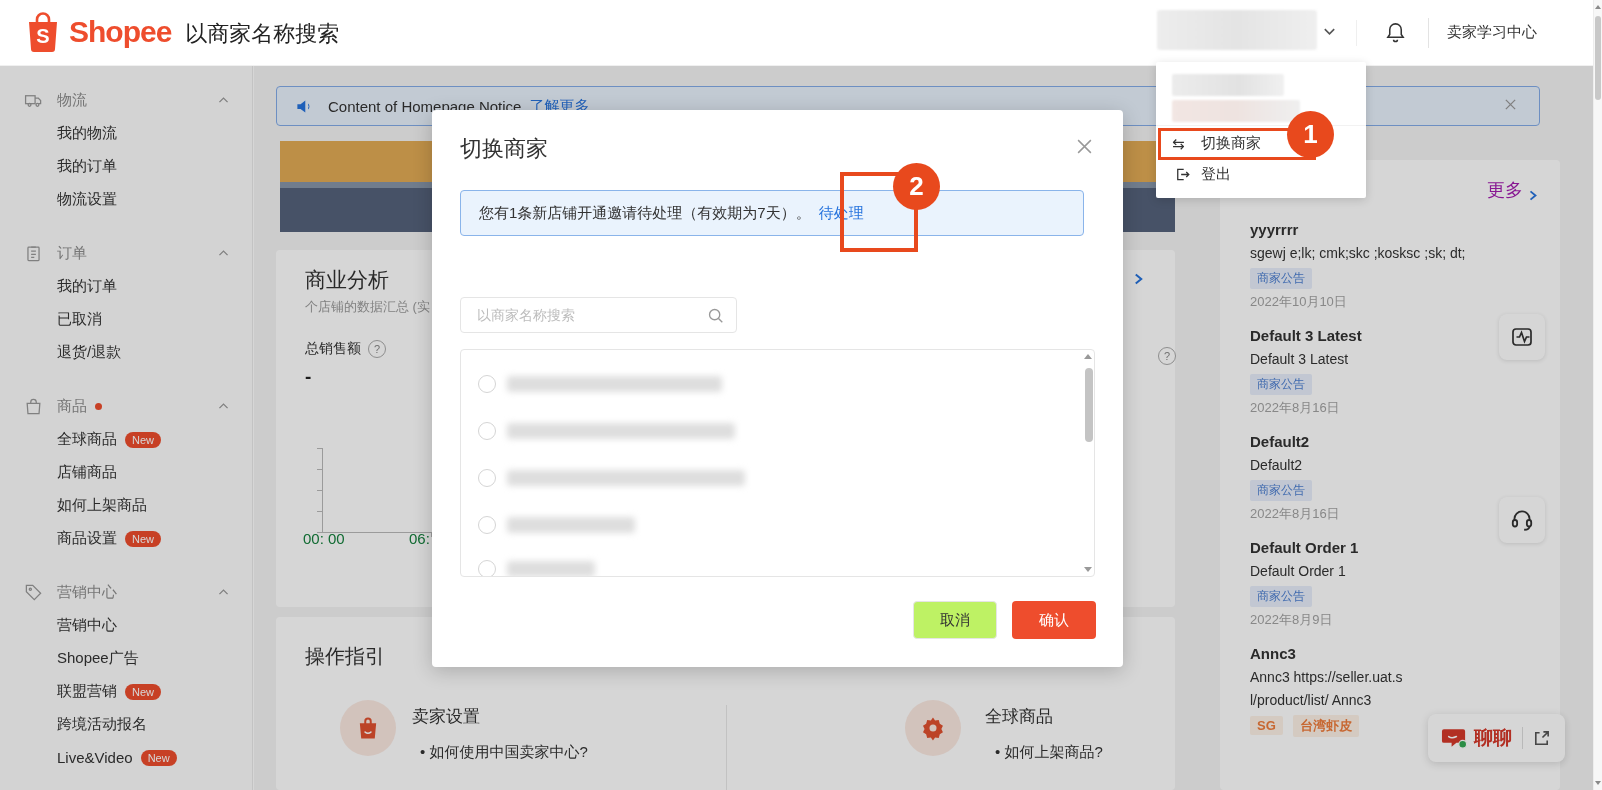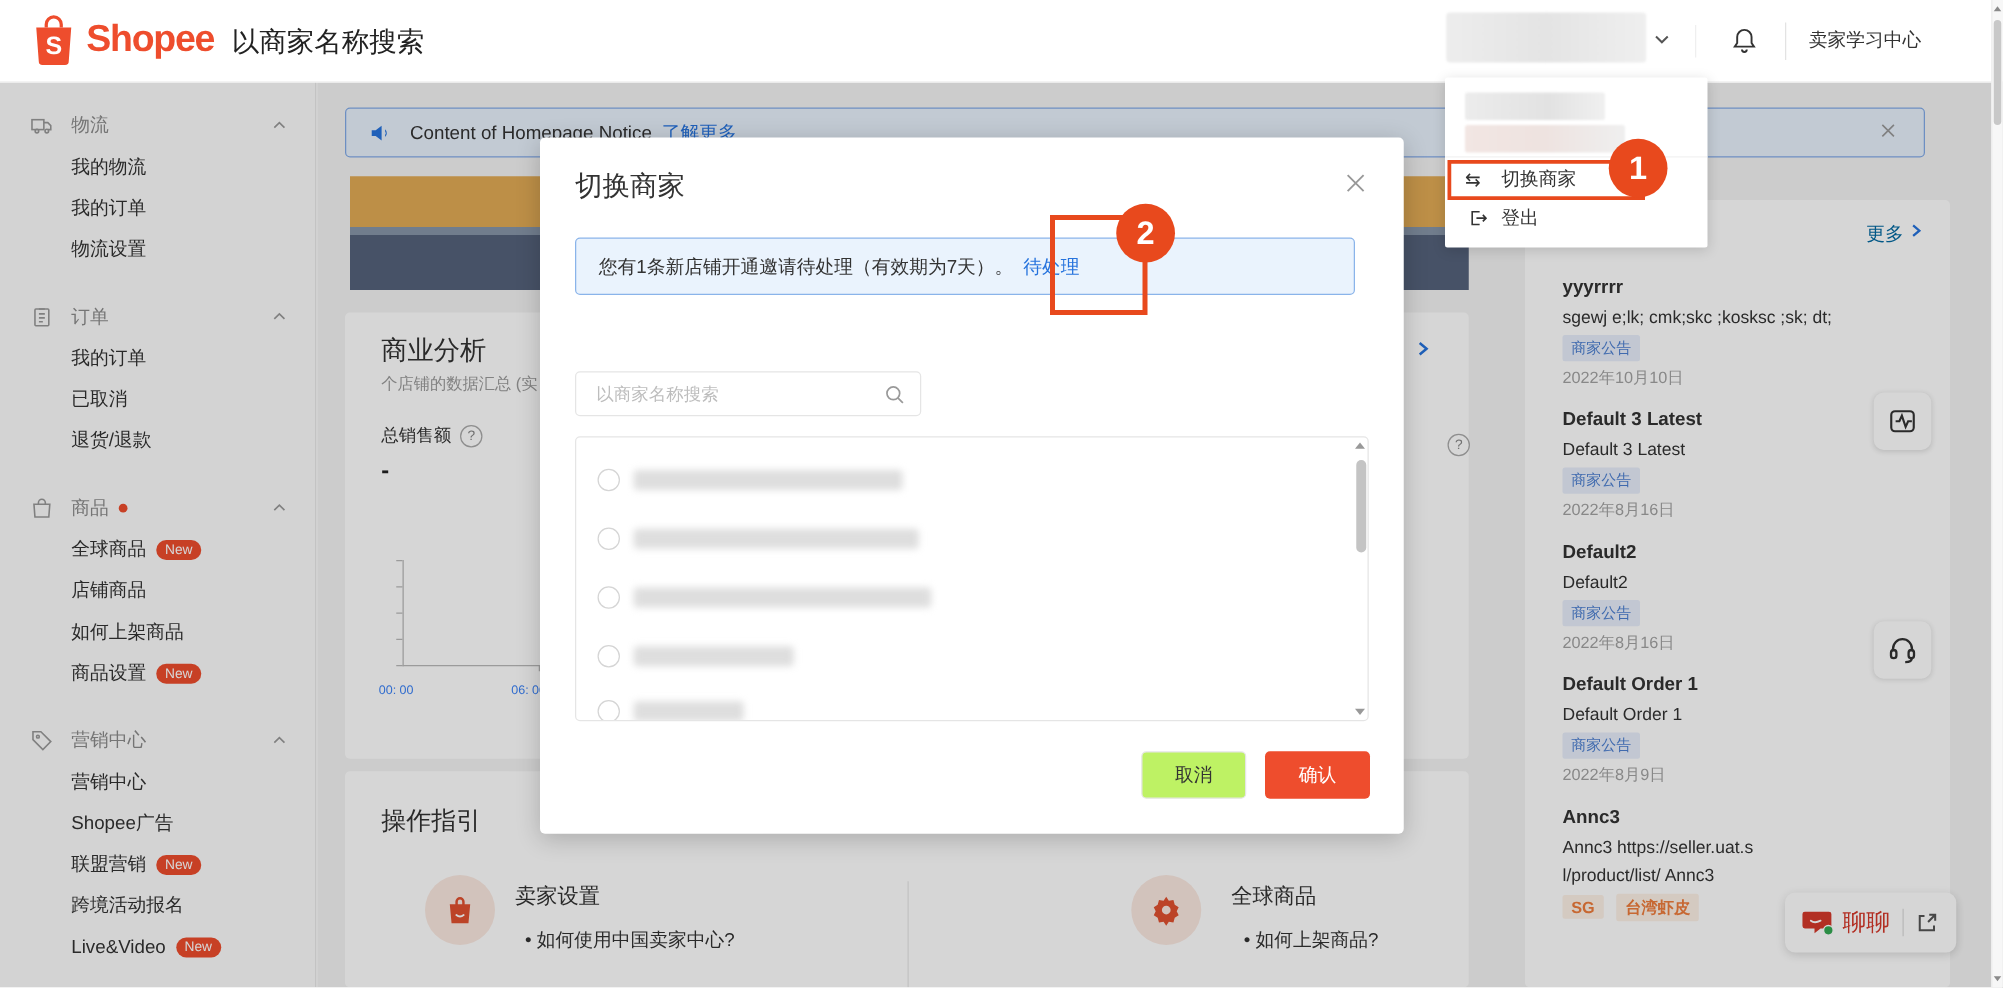--- a/index.html
+++ b/index.html
@@ -55,51 +55,51 @@
   .an-title{position:absolute;left:29px;top:16px;font-size:21px;color:#333;}
   .an-sub{position:absolute;left:29px;top:48px;font-size:13px;color:#9b9b9b;}
   .an-metric{position:absolute;left:29px;top:90px;font-size:14px;color:#333;display:flex;align-items:center;}
   .q-circle{display:inline-flex;align-items:center;justify-content:center;width:16px;height:16px;
             border:1px solid #aaa;border-radius:50%;font-size:11px;color:#888;margin-left:7px;}
   .an-dash{position:absolute;left:29px;top:116px;font-size:19px;font-weight:bold;color:#222;}
   .axis-y{position:absolute;left:46px;top:198px;width:1px;height:85px;background:#b9b9b9;}
   .axis-x{position:absolute;left:46px;top:282px;width:135px;height:1px;background:#b9b9b9;}
   .tick{position:absolute;width:5px;height:1px;background:#b9b9b9;left:41px;}
   .xtick{position:absolute;width:1px;height:5px;background:#b9b9b9;top:282px;}
-  .xlab{position:absolute;top:297px;font-size:10px;color:#3b82f6;}
+  .xlab{position:absolute;top:280px;font-size:15px;color:#15803d;}
   .an-more-chev{position:absolute;left:857px;top:22px;color:#2673dd;}
   .an-q2{position:absolute;left:875px;top:97px;}
   
   .gd-card{left:276px;top:617px;width:899px;height:173px;}
   .gd-title{position:absolute;left:29px;top:26px;font-size:20px;color:#333;}
   .gd-item-icon{position:absolute;width:56px;height:56px;border-radius:50%;background:#fbe9e1;
                 display:flex;align-items:center;justify-content:center;color:#e0502f;}
   .gd-label{position:absolute;font-size:17px;color:#333;}
   .gd-bullet{position:absolute;font-size:15px;color:#333;}
   .gd-bullet::before{content:"•  ";color:#333;}
   .gd-div{position:absolute;left:450px;top:88px;width:1px;height:85px;background:#e8e8e8;}
   
   .ann-card{left:1220px;top:160px;width:340px;height:630px;}
-  .ann-more{position:absolute;right:22px;top:18px;font-size:15px;color:#0369a1;display:flex;align-items:flex-start;cursor:pointer;}
+  .ann-more{position:absolute;right:22px;top:18px;font-size:18px;color:#a21caf;display:flex;align-items:flex-end;cursor:pointer;}
   .ann-more svg{margin-left:5px;}
   .ann-list{position:absolute;left:30px;top:58px;width:285px;}
   .ann-item{margin-bottom:12px;}
   .ann-title{font-size:15px;font-weight:bold;color:#333;line-height:24px;}
   .ann-body{font-size:14px;color:#333;line-height:23px;white-space:pre-line;word-break:break-all;}
   .badge-blue{display:inline-block;margin:3px 0 2px;background:#e7eefb;color:#4d7fd0;font-size:12px;
               padding:2px 7px;border-radius:2px;}
   .badge-orange{display:inline-block;margin:3px 6px 2px 0;background:#fdf1e6;color:#ee7c3c;font-size:13px;
                 font-weight:bold;padding:2px 7px;border-radius:2px;}
   .ann-date{font-size:13px;color:#a3a3a3;line-height:21px;}
   
   .float-btn{position:absolute;left:1499px;width:46px;height:46px;background:#fff;border-radius:8px;
              display:flex;align-items:center;justify-content:center;color:#333;box-shadow:0 1px 4px rgba(0,0,0,.12);cursor:pointer;}
   .chat-widget{position:absolute;left:1428px;top:714px;width:137px;height:48px;background:#fff;border-radius:8px;
                box-shadow:0 2px 8px rgba(0,0,0,.15);display:flex;align-items:center;cursor:pointer;}
-  .chat-label{font-size:19px;font-weight:normal;color:#d5382a;margin-left:6px;}
+  .chat-label{font-size:19px;font-weight:bold;color:#d5382a;margin-left:6px;}
   .chat-div{width:1px;height:22px;background:#ddd;margin:0 9px 0 10px;}
   
   .overlay{position:absolute;left:0;top:65px;width:1602px;height:725px;background:rgba(0,0,0,.16);z-index:50;}
   
   .dropdown{position:absolute;left:1156px;top:62px;width:210px;height:136px;background:#fff;z-index:72;
             box-shadow:0 2px 10px rgba(0,0,0,.15);border-radius:2px;}
   .dd-blur1{position:absolute;left:16px;top:12px;width:112px;height:22px;border-radius:2px;
             background:linear-gradient(90deg,#ececec,#e2e2e2 60%,#f0f0f0);filter:blur(1px);}
   .dd-blur2{position:absolute;left:16px;top:38px;width:128px;height:22px;border-radius:2px;
             background:linear-gradient(90deg,#f2e6e3,#eee3e0 50%,#efefef);filter:blur(1px);}

